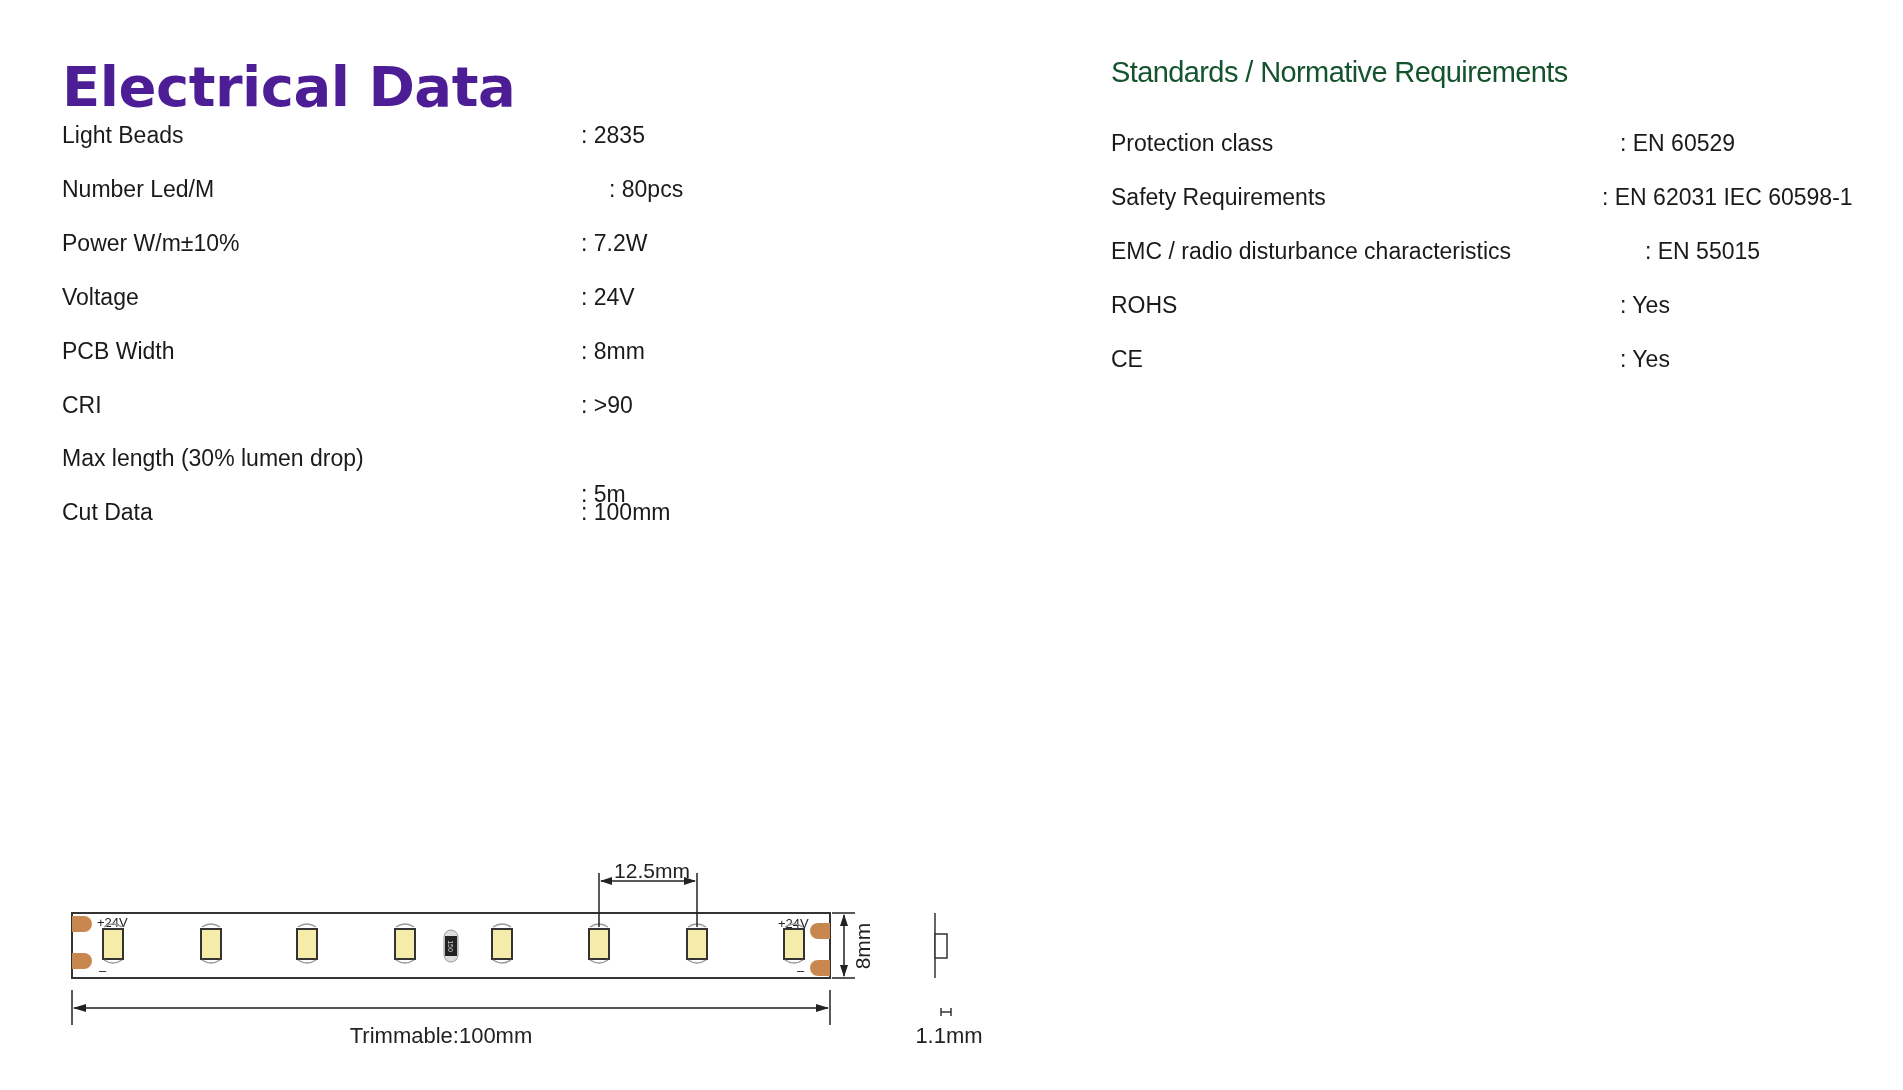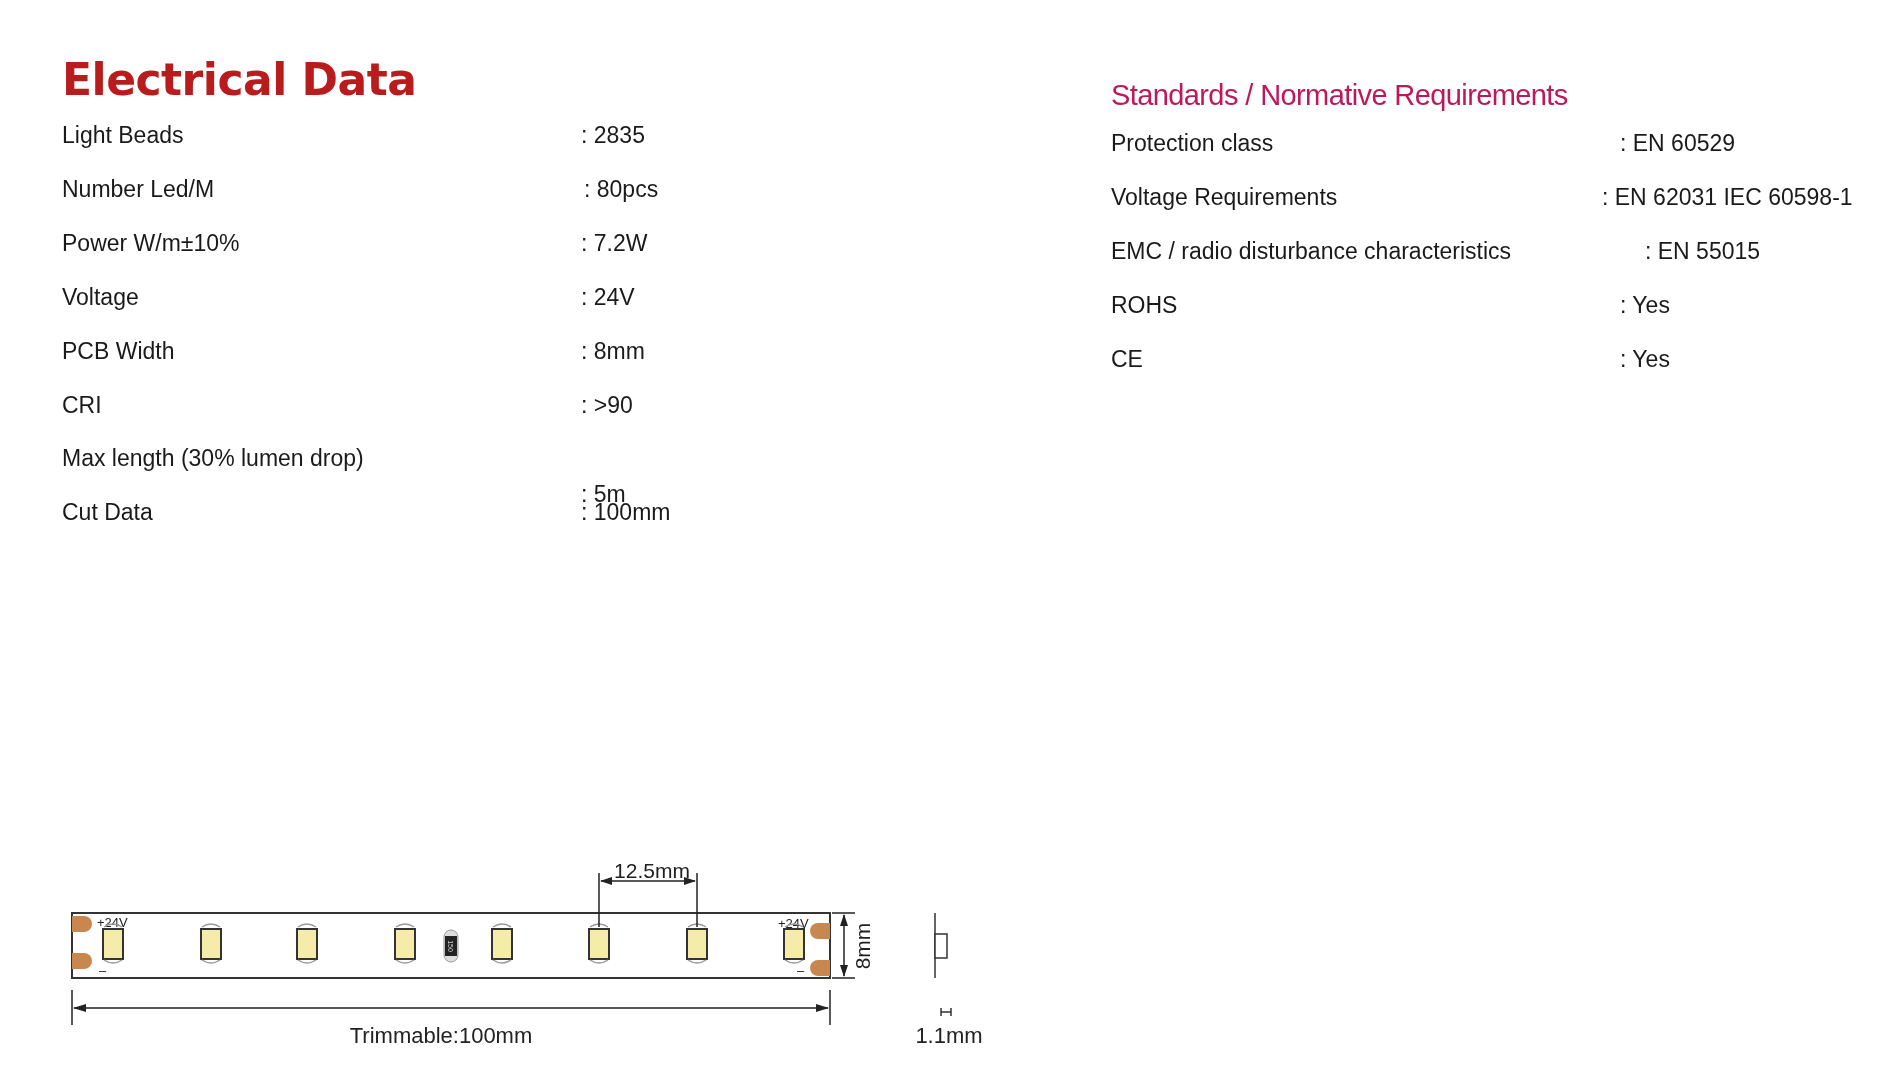--- a/index.html
+++ b/index.html
@@ -1,38 +1,38 @@
 <!DOCTYPE html>
 <html><head>
   <meta charset="utf-8">
   <style>
     html, body { margin:0; padding:0; background:#ffffff; }
     body { width:1903px; height:1090px; position:relative; overflow:hidden;
            font-family:"Liberation Sans", sans-serif; color:#111; }
-    .title-left { position:absolute; left:62px; top:54px; font-size:44px; font-weight:bold;
-                  font-family:"DejaVu Sans", sans-serif; letter-spacing:-0.5px; color:#b91c1c; }
-    .title-right { position:absolute; left:1111px; top:79px; font-size:29px; color:#be185d;
+    .title-left { position:absolute; left:62px; top:54px; font-size:56px; font-weight:bold;
+                  font-family:"DejaVu Sans", sans-serif; letter-spacing:-0.5px; color:#4c1d95; }
+    .title-right { position:absolute; left:1111px; top:56px; font-size:29px; color:#14532d;
                    letter-spacing:-0.6px;text-align:right; }
     .row { position:absolute; font-size:23px; color:#1a1a1a; white-space:nowrap; }
     .lbl { position:absolute; left:0; top:0;text-align:center; }
     .val { position:absolute; top:0; }
     svg text { font-family:"Liberation Sans", sans-serif; }
   </style>
 </head>
 <body>
 
 <div class="title-left">Electrical Data</div>
 
 <div class="row" style="left:62px;top:122px;">
   <span class="lbl">Light Beads</span>
   <span class="val" style="left:519px;">: 2835</span>
 </div>
 <div class="row" style="left:62px;top:176px;">
   <span class="lbl">Number Led/M</span>
-  <span class="val" style="left:522px;">: 80pcs</span>
+  <span class="val" style="left:547px;">: 80pcs</span>
 </div>
 <div class="row" style="left:62px;top:230px;">
   <span class="lbl">Power W/m±10%</span>
   <span class="val" style="left:519px;">: 7.2W</span>
 </div>
 <div class="row" style="left:62px;top:284px;">
   <span class="lbl">Voltage</span>
   <span class="val" style="left:519px;">: 24V</span>
 </div>
 <div class="row" style="left:62px;top:338px;">
@@ -52,21 +52,21 @@
   <span class="val" style="left:519px;">: 100mm</span>
 </div>
 
 <div class="title-right">Standards / Normative Requirements</div>
 
 <div class="row" style="left:1111px;top:130px;">
   <span class="lbl">Protection class</span>
   <span class="val" style="left:509px;">: EN 60529</span>
 </div>
 <div class="row" style="left:1111px;top:184px;">
-  <span class="lbl">Voltage Requirements</span>
+  <span class="lbl">Safety Requirements</span>
   <span class="val" style="left:491px;">: EN 62031 IEC 60598-1</span>
 </div>
 <div class="row" style="left:1111px;top:238px;">
   <span class="lbl">EMC / radio disturbance characteristics</span>
   <span class="val" style="left:509px;margin-left:25px;">: EN 55015</span>
 </div>
 <div class="row" style="left:1111px;top:292px;">
   <span class="lbl">ROHS</span>
   <span class="val" style="left:509px;">: Yes</span>
 </div>

